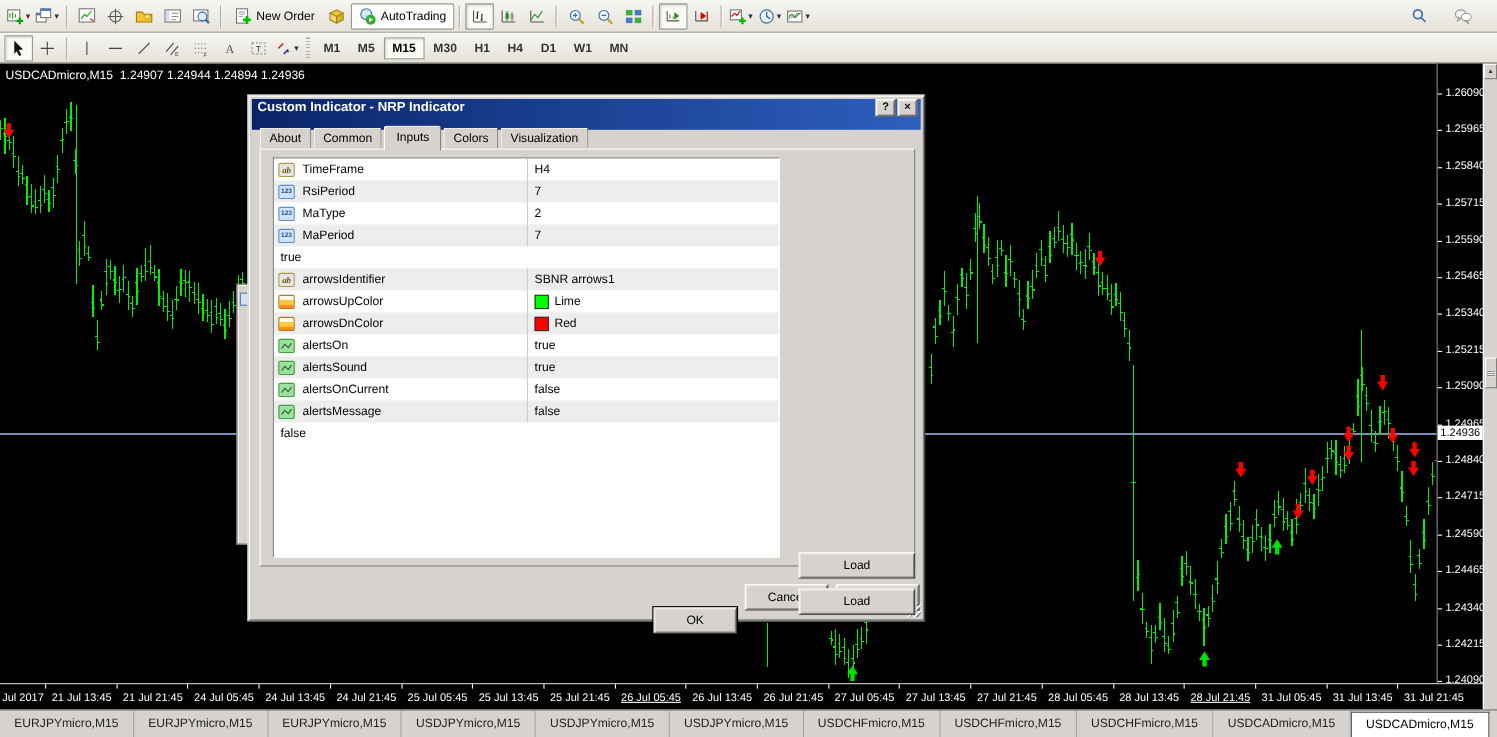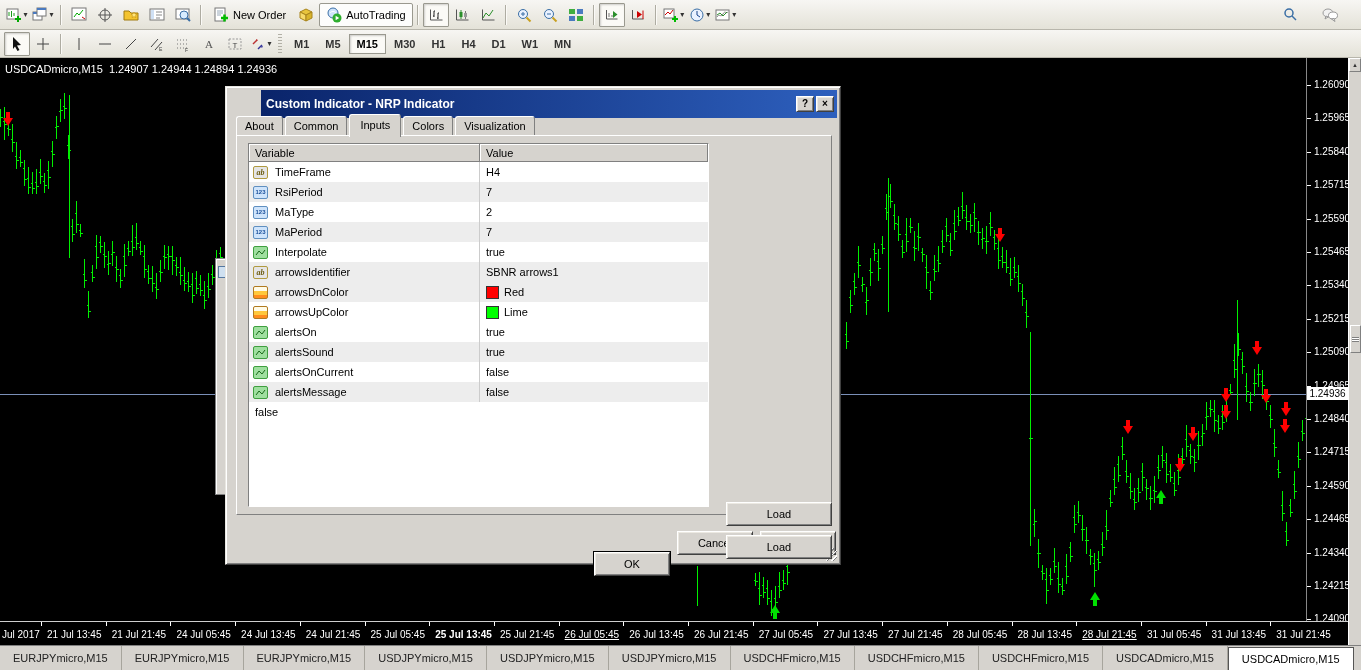--- a/index.html
+++ b/index.html
@@ -39,21 +39,21 @@
   
   .bottom-tabs{position:absolute;top:645px;left:0;width:1361px;height:25px;background:#d6d3ce;border-top:1px solid #808080;box-sizing:border-box;display:flex;align-items:stretch;}
   .btab{display:flex;align-items:center;padding:0 13px;font-size:11px;color:#222;border-right:1px solid #a7a59d;white-space:nowrap;}
   .btab.active{background:#fff;border:1px solid #555;border-bottom:none;margin-top:1px;color:#000;}
   
   .peek{position:absolute;left:215px;top:258px;width:13px;height:235px;background:#d6d3ce;border:1px solid #808080;border-right:none;box-shadow:inset 1px 1px 0 #fff;z-index:8;}
   .peek-ico{position:absolute;left:2px;top:7px;width:8px;height:10px;background:#cfe0f0;border:1px solid #5578a0;}
   
   .bev{background:#d6d3ce;border:1px solid;border-color:#ffffff #404040 #404040 #ffffff;box-shadow:inset 1px 1px 0 #ece9e2,inset -1px -1px 0 #808080;}
   .dialog{position:absolute;left:225px;top:86px;width:616px;height:479px;background:#d6d3ce;border:1px solid;border-color:#e9e7e1 #404040 #404040 #e9e7e1;box-shadow:inset 1px 1px 0 #fff,inset -1px -1px 0 #808080;z-index:20;box-sizing:border-box;}
-  .dlg-title{position:absolute;left:3px;top:3px;right:3px;height:28px;background:linear-gradient(90deg,#0a246a,#2d5fbd);color:#fff;font-weight:bold;font-size:12px;display:flex;align-items:center;padding-left:5px;box-sizing:border-box;margin-left:32px;}
+  .dlg-title{position:absolute;left:3px;top:3px;right:3px;height:28px;background:linear-gradient(90deg,#0a246a,#2d5fbd);color:#fff;font-weight:bold;font-size:12px;display:flex;align-items:flex-start;padding-left:5px;box-sizing:border-box;}
   .wbtns{margin-left:auto;display:flex;gap:2px;padding-right:3px;}
   .wbtn{width:16px;height:14px;font-size:10px;font-weight:bold;color:#000;display:flex;align-items:center;justify-content:center;line-height:1;}
   .dtabs{position:absolute;left:10px;top:27px;display:flex;align-items:flex-end;z-index:3;}
   .dtab{padding:3px 8px;font-size:11px;color:#000;background:#d6d3ce;border:1px solid #808080;border-bottom:none;border-top-color:#fff;border-left-color:#fff;border-top-left-radius:3px;border-top-right-radius:3px;margin-right:2px;}
   .dtab.active{padding:4px 10px 6px;margin-bottom:-2px;position:relative;z-index:4;}
   .dpanel{position:absolute;left:10px;top:48px;width:596px;height:380px;border:1px solid;border-color:#ffffff #808080 #808080 #ffffff;box-sizing:border-box;background:#d6d3ce;z-index:2;}
   .plist{position:absolute;left:11px;top:7px;width:461px;height:364px;background:#fff;border:1px solid;border-color:#808080 #fff #fff #808080;box-sizing:border-box;overflow:hidden;}
   .phead{display:flex;height:18px;}
   .hcell{background:#d6d3ce;border-right:1px solid #808080;border-bottom:1px solid #808080;box-shadow:inset 1px 1px 0 #fff;font-size:11px;display:flex;align-items:center;padding-left:6px;box-sizing:border-box;}
   .hvar{width:231px;}
@@ -1013,21 +1013,21 @@
         <div class="tlabel" style="left: 111.7px;">21 Jul 21:45</div>
         <div class="ttick" style="left: 170.4px;"></div>
         <div class="tlabel" style="left: 176.4px;">24 Jul 05:45</div>
         <div class="ttick" style="left: 235.1px;"></div>
         <div class="tlabel" style="left: 241.1px;">24 Jul 13:45</div>
         <div class="ttick" style="left: 299.8px;"></div>
         <div class="tlabel" style="left: 305.8px;">24 Jul 21:45</div>
         <div class="ttick" style="left: 364.5px;"></div>
         <div class="tlabel" style="left: 370.5px;">25 Jul 05:45</div>
         <div class="ttick" style="left: 429.2px;"></div>
-        <div class="tlabel" style="left: 435.2px; font-weight: bold;">25 Jul 13:45</div>
+        <div class="tlabel" style="left: 435.2px;">25 Jul 13:45</div>
         <div class="ttick" style="left: 493.9px;"></div>
         <div class="tlabel" style="left: 499.9px;">25 Jul 21:45</div>
         <div class="ttick" style="left: 558.6px;"></div>
         <div class="tlabel" style="left: 564.6px; text-decoration: underline;">26 Jul 05:45</div>
         <div class="ttick" style="left: 623.3px;"></div>
         <div class="tlabel" style="left: 629.3px;">26 Jul 13:45</div>
         <div class="ttick" style="left: 688px;"></div>
         <div class="tlabel" style="left: 694px;">26 Jul 21:45</div>
         <div class="ttick" style="left: 752.7px;"></div>
         <div class="tlabel" style="left: 758.7px;">27 Jul 05:45</div>
@@ -1085,24 +1085,20 @@
     </div>
     <div class="dtabs" id="dtabs">
         <div class="dtab">About</div>
         <div class="dtab">Common</div>
         <div class="dtab active">Inputs</div>
         <div class="dtab">Colors</div>
         <div class="dtab">Visualization</div>
       </div>
     <div class="dpanel">
       <div class="plist">
-        <div class="phead">
-          <div class="hcell hvar">Variable</div>
-          <div class="hcell hval">Value</div>
-        </div>
         <div id="prows">
             <div class="prow">
               <div class="cvar">
                 <span class="pic string">ab</span>
                 <span>TimeFrame</span>
               </div>
               <div class="cval">
                 <span>H4</span>
               </div>
             </div>
@@ -1127,59 +1123,51 @@
             <div class="prow alt">
               <div class="cvar">
                 <span class="pic number">123</span>
                 <span>MaPeriod</span>
               </div>
               <div class="cval">
                 <span>7</span>
               </div>
             </div>
             <div class="prow">
-              <div class="cvar">
-                <span class="pic bool">
-                  <svg viewBox="0 0 13 11" width="13" height="11">
-                    <polyline points="2,8 5,4 8,7 11,3" fill="none" stroke="#1a6a1a"></polyline>
-                  </svg>
-                </span>
-                <span>Interpolate</span>
-              </div>
               <div class="cval">
                 <span>true</span>
               </div>
             </div>
             <div class="prow alt">
               <div class="cvar">
                 <span class="pic string">ab</span>
                 <span>arrowsIdentifier</span>
               </div>
               <div class="cval">
                 <span>SBNR arrows1</span>
               </div>
             </div>
+            <div class="prow">
+              <div class="cvar">
+                <span class="pic color"></span>
+                <span>arrowsUpColor</span>
+              </div>
+              <div class="cval">
+                <span class="swatch" style="background: rgb(0, 255, 0);"></span>
+                <span>Lime</span>
+              </div>
+            </div>
             <div class="prow alt">
               <div class="cvar">
                 <span class="pic color"></span>
                 <span>arrowsDnColor</span>
               </div>
               <div class="cval">
                 <span class="swatch" style="background: rgb(255, 0, 0);"></span>
                 <span>Red</span>
-              </div>
-            </div>
-            <div class="prow">
-              <div class="cvar">
-                <span class="pic color"></span>
-                <span>arrowsUpColor</span>
-              </div>
-              <div class="cval">
-                <span class="swatch" style="background: rgb(0, 255, 0);"></span>
-                <span>Lime</span>
               </div>
             </div>
             <div class="prow">
               <div class="cvar">
                 <span class="pic bool">
                   <svg viewBox="0 0 13 11" width="13" height="11">
                     <polyline points="2,8 5,4 8,7 11,3" fill="none" stroke="#1a6a1a"></polyline>
                   </svg>
                 </span>
                 <span>alertsOn</span>

